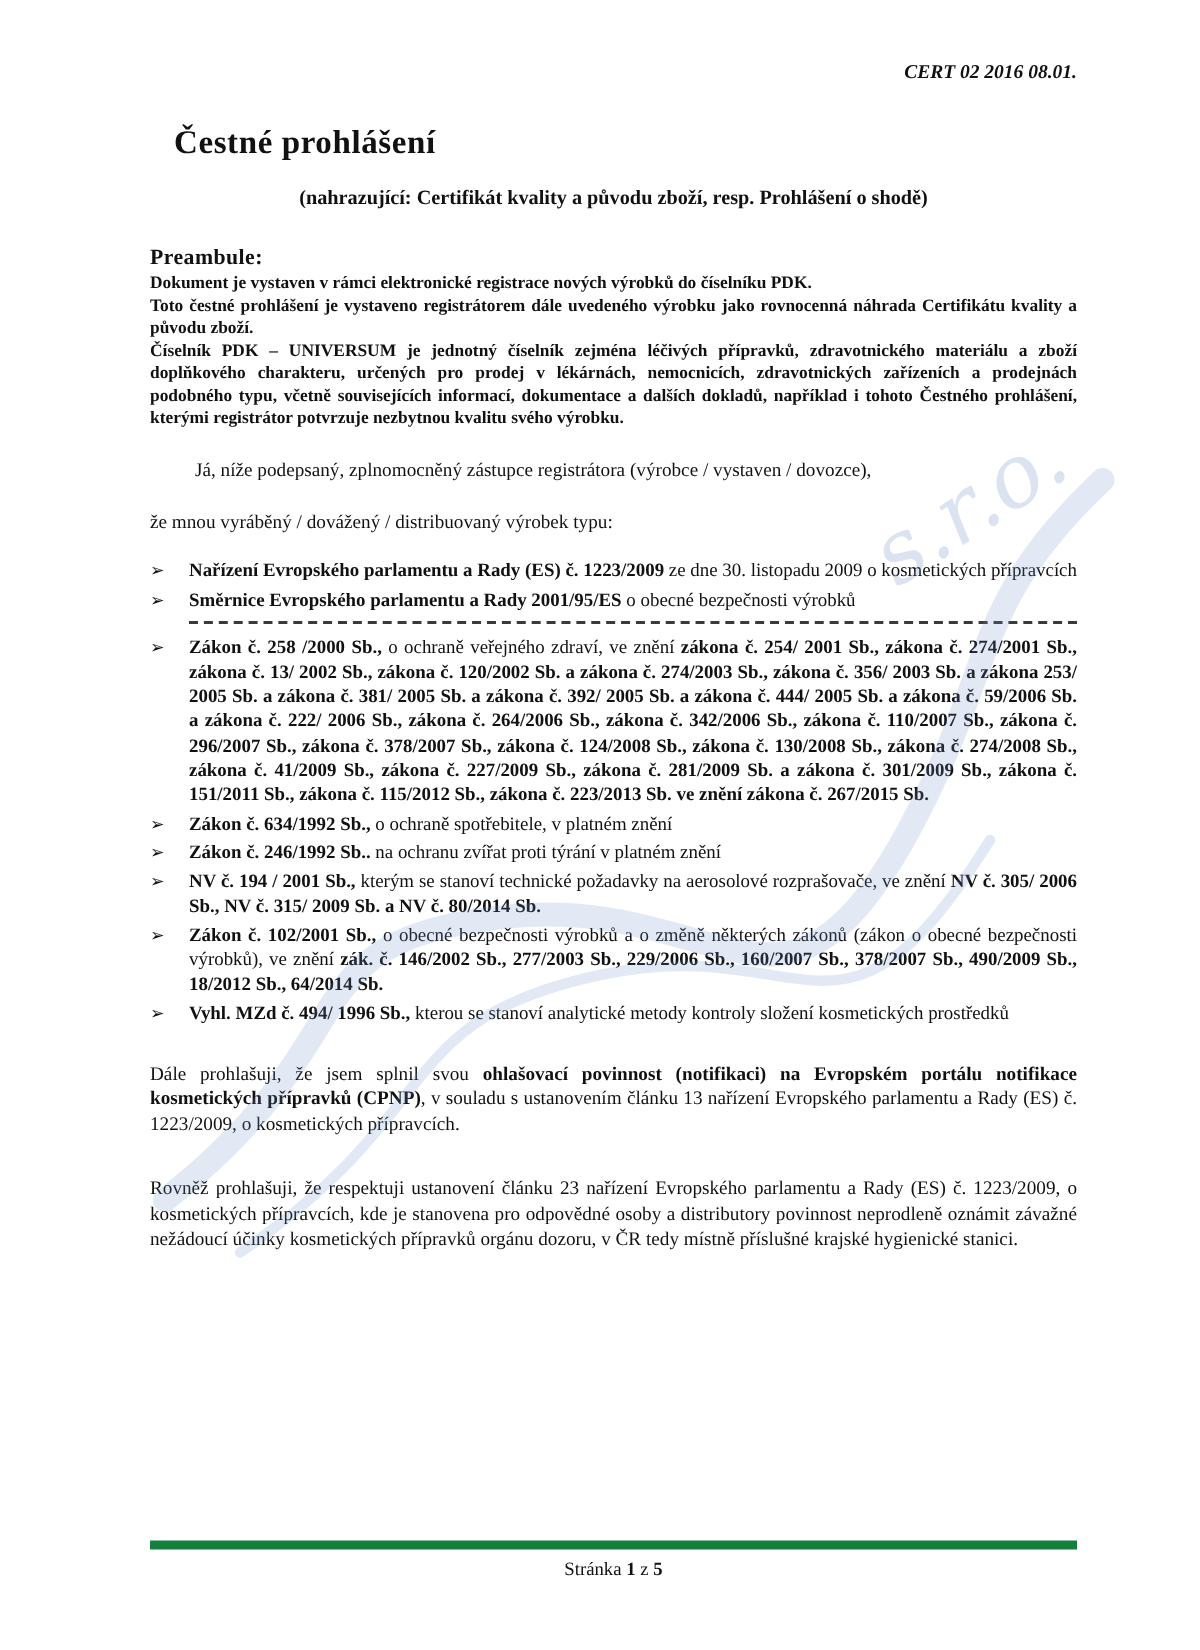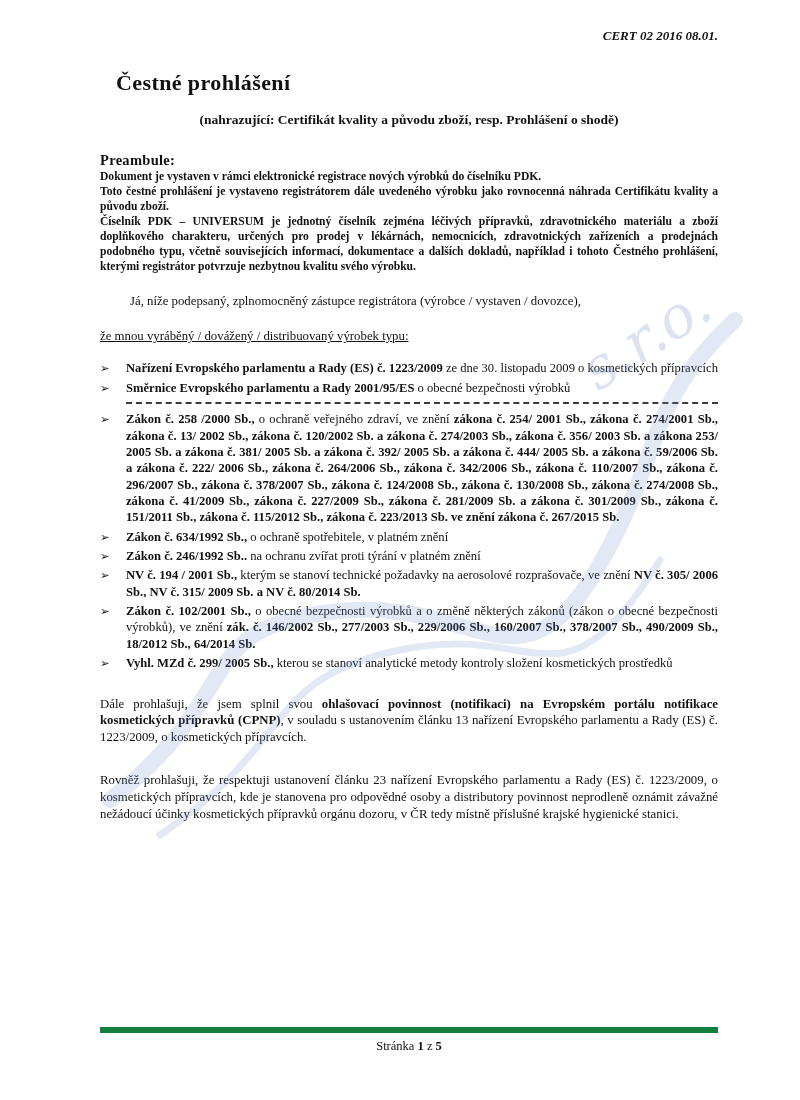--- a/index.html
+++ b/index.html
@@ -6,21 +6,21 @@
   body {
     width:800px; height:1100px;
     background:#ffffff;
     font-family:"Liberation Serif","DejaVu Serif",serif;
     color:#111;
     position:relative;
     overflow:hidden;
   }
   .page {
     position:absolute; inset:0;
-    padding:28px 82px 0 100px;
+    padding:40px 82px 0 100px;
     box-sizing:border-box;
     z-index:1;
   }
   .header-ref {
     text-align:right;
     font-style:italic;
     font-weight:bold;
     font-size:13px;
     margin-bottom:26px;
   }
@@ -57,21 +57,20 @@
   .declare-verb {
     text-align:center;
     font-weight:bold;
     font-size:14px;
     letter-spacing:1px;
     margin-top:20px;
   }
   .product-line {
     margin-top:20px;
     font-size:12.8px;
-    text-decoration:underline;
   }
   .product-type {
     text-align:center;
     font-weight:bold;
     font-size:14.5px;
     text-decoration:underline;
     margin-top:13px;
   }
   .compliance-line {
     margin-top:13px;
@@ -167,21 +166,21 @@
       <div class="law-item">
         <span class="bullet">➢</span>
         <div class="law-text"><span class="b">NV č. 194 / 2001 Sb., </span><span>kterým se stanoví technické požadavky na aerosolové rozprašovače, ve znění </span><span class="b">NV č. 305/ 2006 Sb., NV č. 315/ 2009 Sb. a NV č. 80/2014 Sb.</span></div>
       </div>
       <div class="law-item">
         <span class="bullet">➢</span>
         <div class="law-text"><span class="b">Zákon č. 102/2001 Sb., </span><span>o obecné bezpečnosti výrobků a o změně některých zákonů (zákon o obecné bezpečnosti výrobků), ve znění </span><span class="b">zák. č. 146/2002 Sb., 277/2003 Sb., 229/2006 Sb., 160/2007 Sb., 378/2007 Sb., 490/2009 Sb., 18/2012 Sb., 64/2014 Sb.</span></div>
       </div>
       <div class="law-item">
         <span class="bullet">➢</span>
-        <div class="law-text"><span class="b">Vyhl. MZd č. 299/ 2005 Sb., </span><span>kterou se stanoví analytické metody kontroly složení kosmetických prostředků</span></div>
+        <div class="law-text"><span class="b">Vyhl. MZd č. 494/ 1996 Sb., </span><span>kterou se stanoví analytické metody kontroly složení kosmetických prostředků</span></div>
       </div>
     </div>
 
   <div class="closing">
     <p class="p1"><span>Dále prohlašuji, že jsem splnil svou </span><span class="b">ohlašovací povinnost (notifikaci) na Evropském portálu notifikace kosmetických přípravků (CPNP)</span><span>, v souladu s ustanovením článku 13 nařízení Evropského parlamentu a Rady (ES) č. 1223/2009, o kosmetických přípravcích.</span></p>
     <p class="p2"><span>Rovněž prohlašuji, že respektuji ustanovení článku 23 nařízení Evropského parlamentu a Rady (ES) č. 1223/2009, o kosmetických přípravcích, kde je stanovena pro odpovědné osoby a distributory povinnost neprodleně oznámit závažné nežádoucí účinky kosmetických přípravků orgánu dozoru, v ČR tedy místně příslušné krajské hygienické stanici.</span></p>
   </div>
 
 </div>
 

